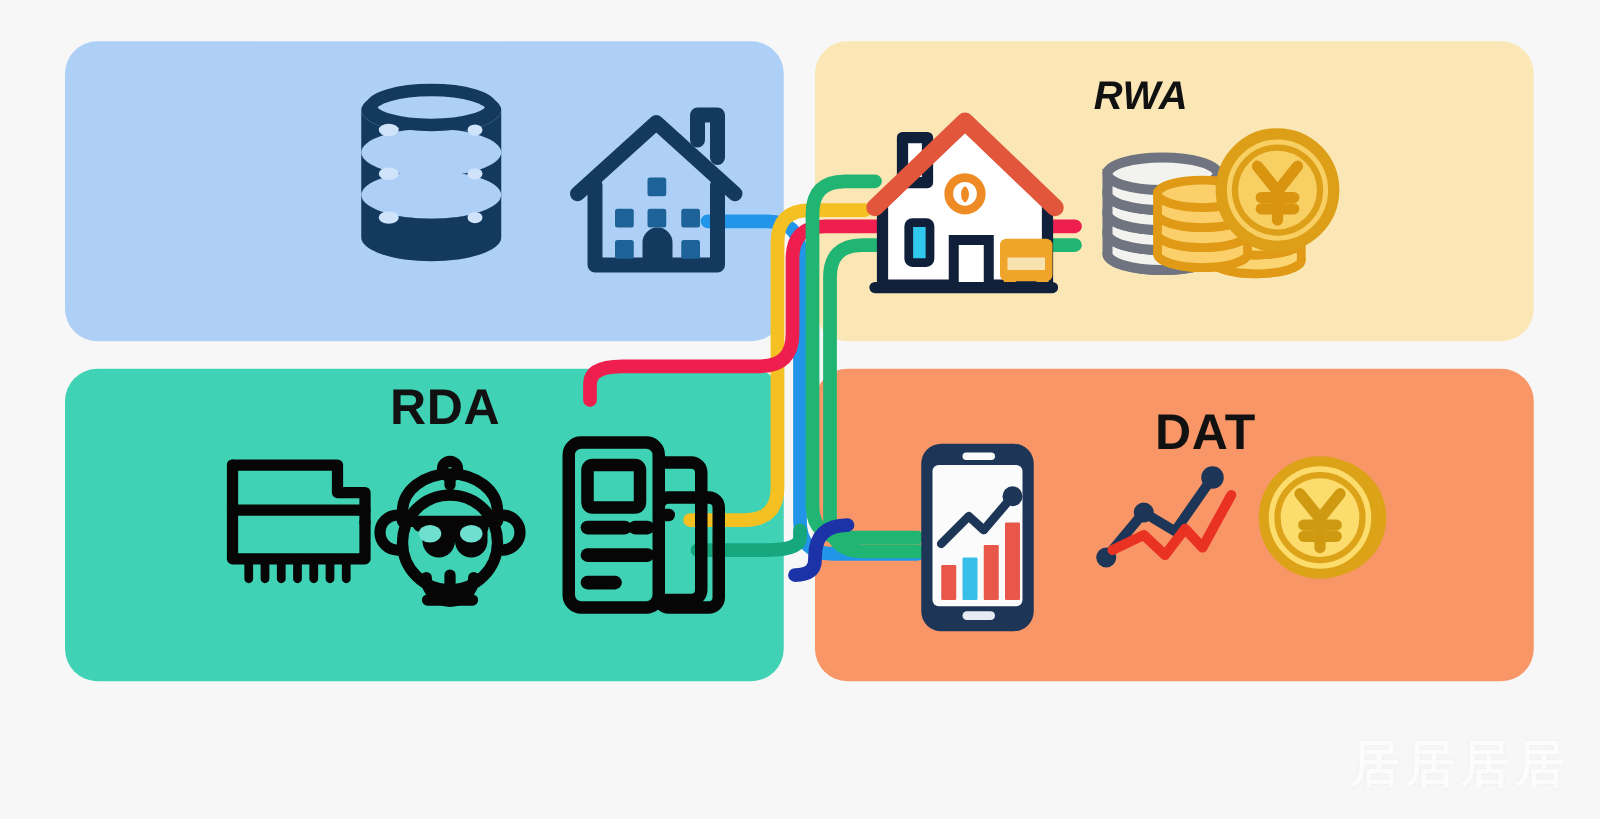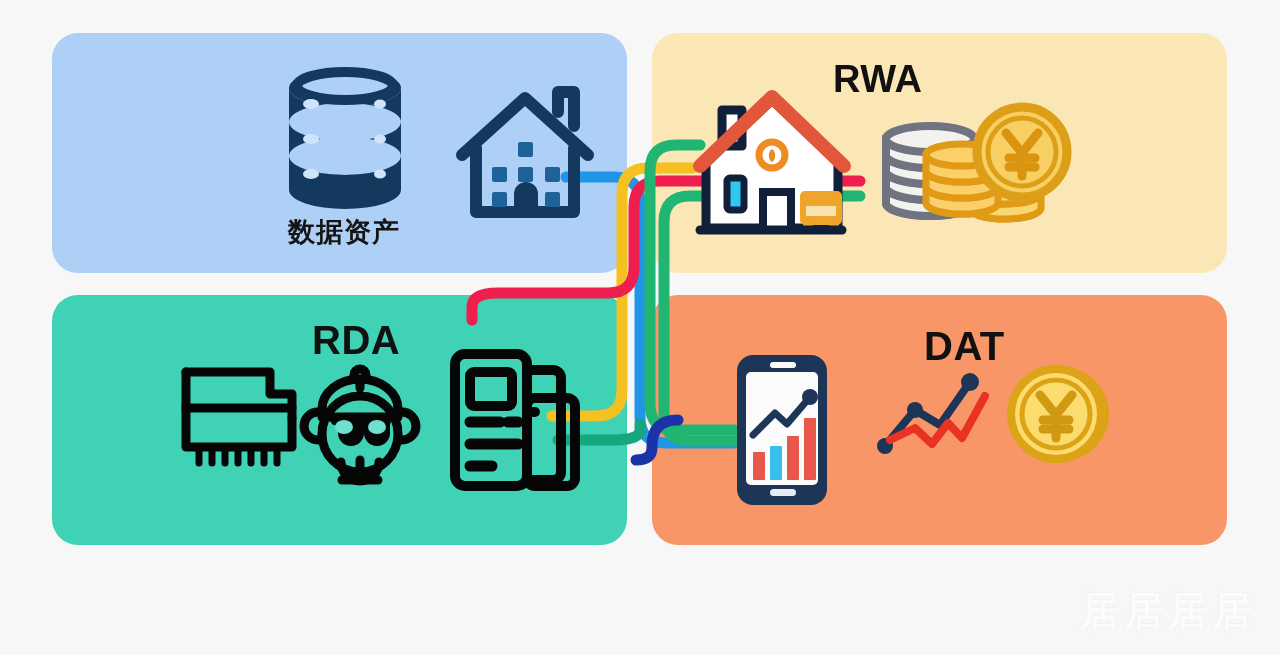--- a/index.html
+++ b/index.html
@@ -21,22 +21,22 @@
   #panel-dat   {left:652px;top:295px; width:575px; height:250px;}
 
   .panel-title{
     position:absolute;
     font-weight:bold;
     color:#111111;
     letter-spacing:.5px;
     white-space:nowrap;
     user-select:none;
   }
-  #title-rwa{left:833px;top:58px;font-size:38px;}
-  #title-rda{left:312px;top:318px;font-size:40px;}
+  #title-rwa{left:875px;top:58px;font-size:32px;font-style:italic;}
+  #title-rda{left:312px;top:304px;font-size:40px;}
   #title-dat{left:876px;top:324px;font-size:40px;margin-left:48px;}
   #label-data{
     position:absolute;left:288px;top:214px;
     font-size:27px;font-weight:bold;color:#141414;
     letter-spacing:1px;white-space:nowrap;
   }
 
   
   .layer{position:absolute;left:0;top:0;width:1280px;height:655px;pointer-events:none;}
 
@@ -263,16 +263,15 @@
         <path d="M1043 420 H1069"></path>
         <path d="M1043 429 H1069"></path>
       </g>
     </g>
 
   </svg>
 
   <div class="panel-title" id="title-rwa" style="color: rgb(17, 17, 17);">RWA</div>
   <div class="panel-title" id="title-rda" style="color: rgb(17, 17, 17);">RDA</div>
   <div class="panel-title" id="title-dat" style="color: rgb(17, 17, 17);">DAT</div>
-  <div id="label-data">数据资产</div>
 
   <div id="watermark">居居居居</div>
 </div>
 
 </body></html>

